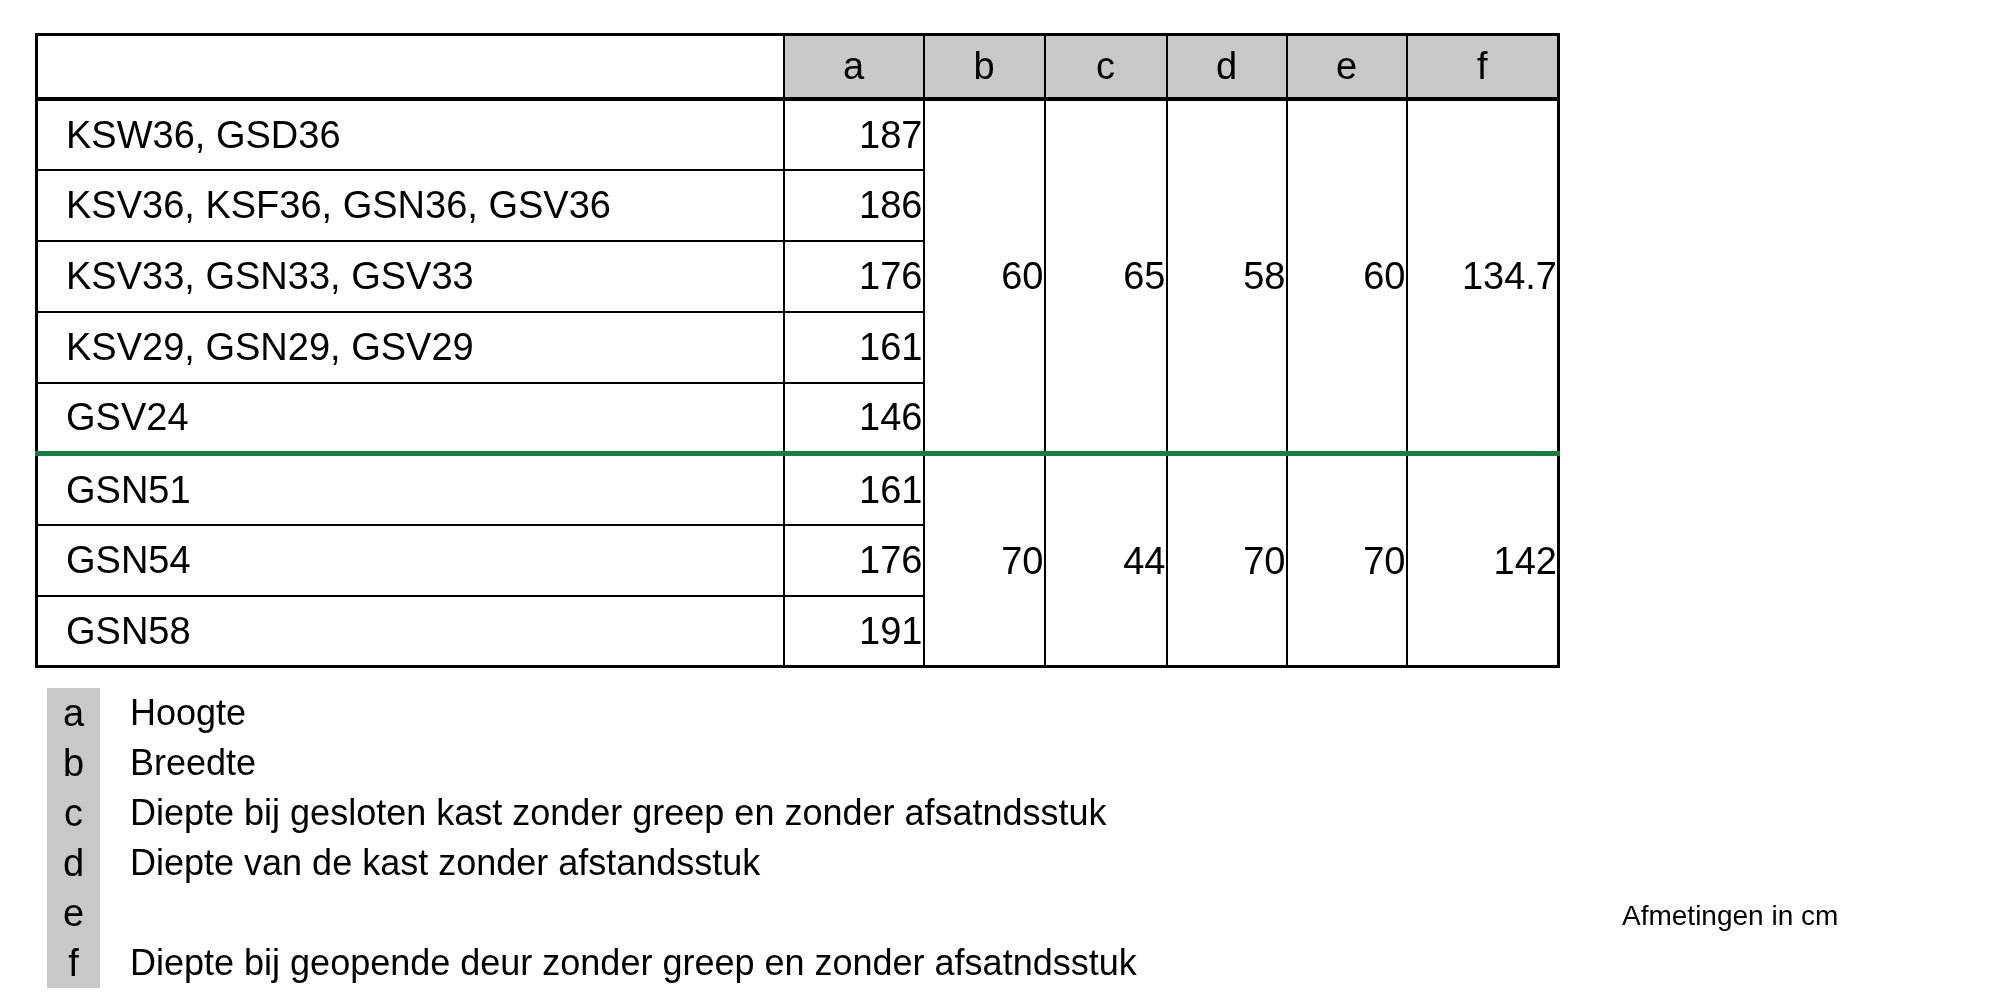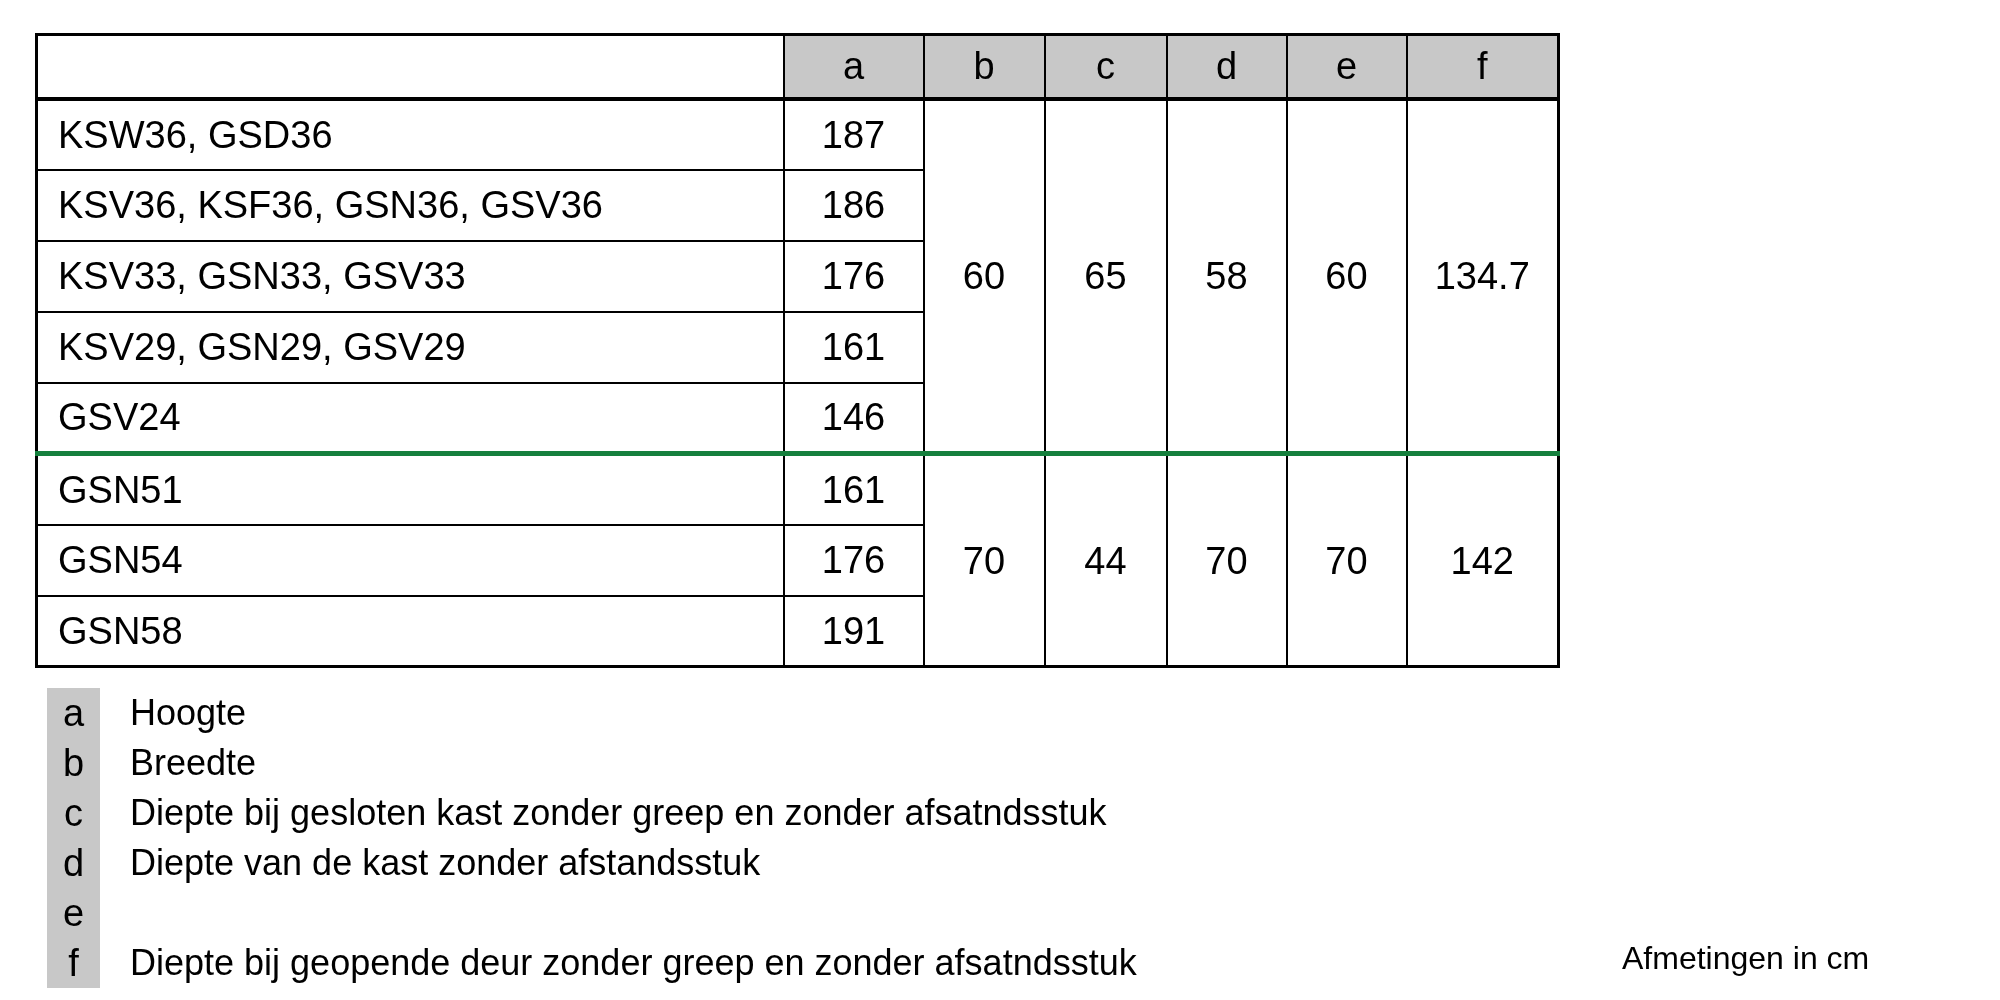--- a/index.html
+++ b/index.html
@@ -38,25 +38,25 @@
     background: #c8c8c8;
     font-weight: 400;
     text-align: center;
     vertical-align: middle;
     border-bottom: 4px solid #000;
   }
   .dim-table thead th.name-h { background: #ffffff; }
 
   .dim-table td.name {
     text-align: left;
-    padding-left: 20px;
+    padding-left: 28px;
     vertical-align: middle;
   }
   .dim-table td.val {
-    text-align: center;
+    text-align: right;
     vertical-align: middle;
   }
   .dim-table tr.group-sep td { border-top: 5px solid #15803d; }
 
   
   .legend { position: absolute; left: 47px; top: 688px; }
   .legend-row { display: flex; align-items: stretch; height: 50px; }
   .legend-key {
     width: 53px;
     background: #c8c8c8;
@@ -66,22 +66,22 @@
   .legend-label {
     margin-left: 30px;
     font-size: 36px;
     display: flex; align-items: center;
     white-space: nowrap;
   }
 
   
   .footer-note {
     position: absolute;
-    left: 1622px; top: 940px;
-    font-size: 32px;
+    left: 1622px; top: 900px;
+    font-size: 28px;
     white-space: nowrap;
   }
 </style>
 </head>
 <body>
 
 <div class="page">
 
   <table class="dim-table">
     <colgroup>

